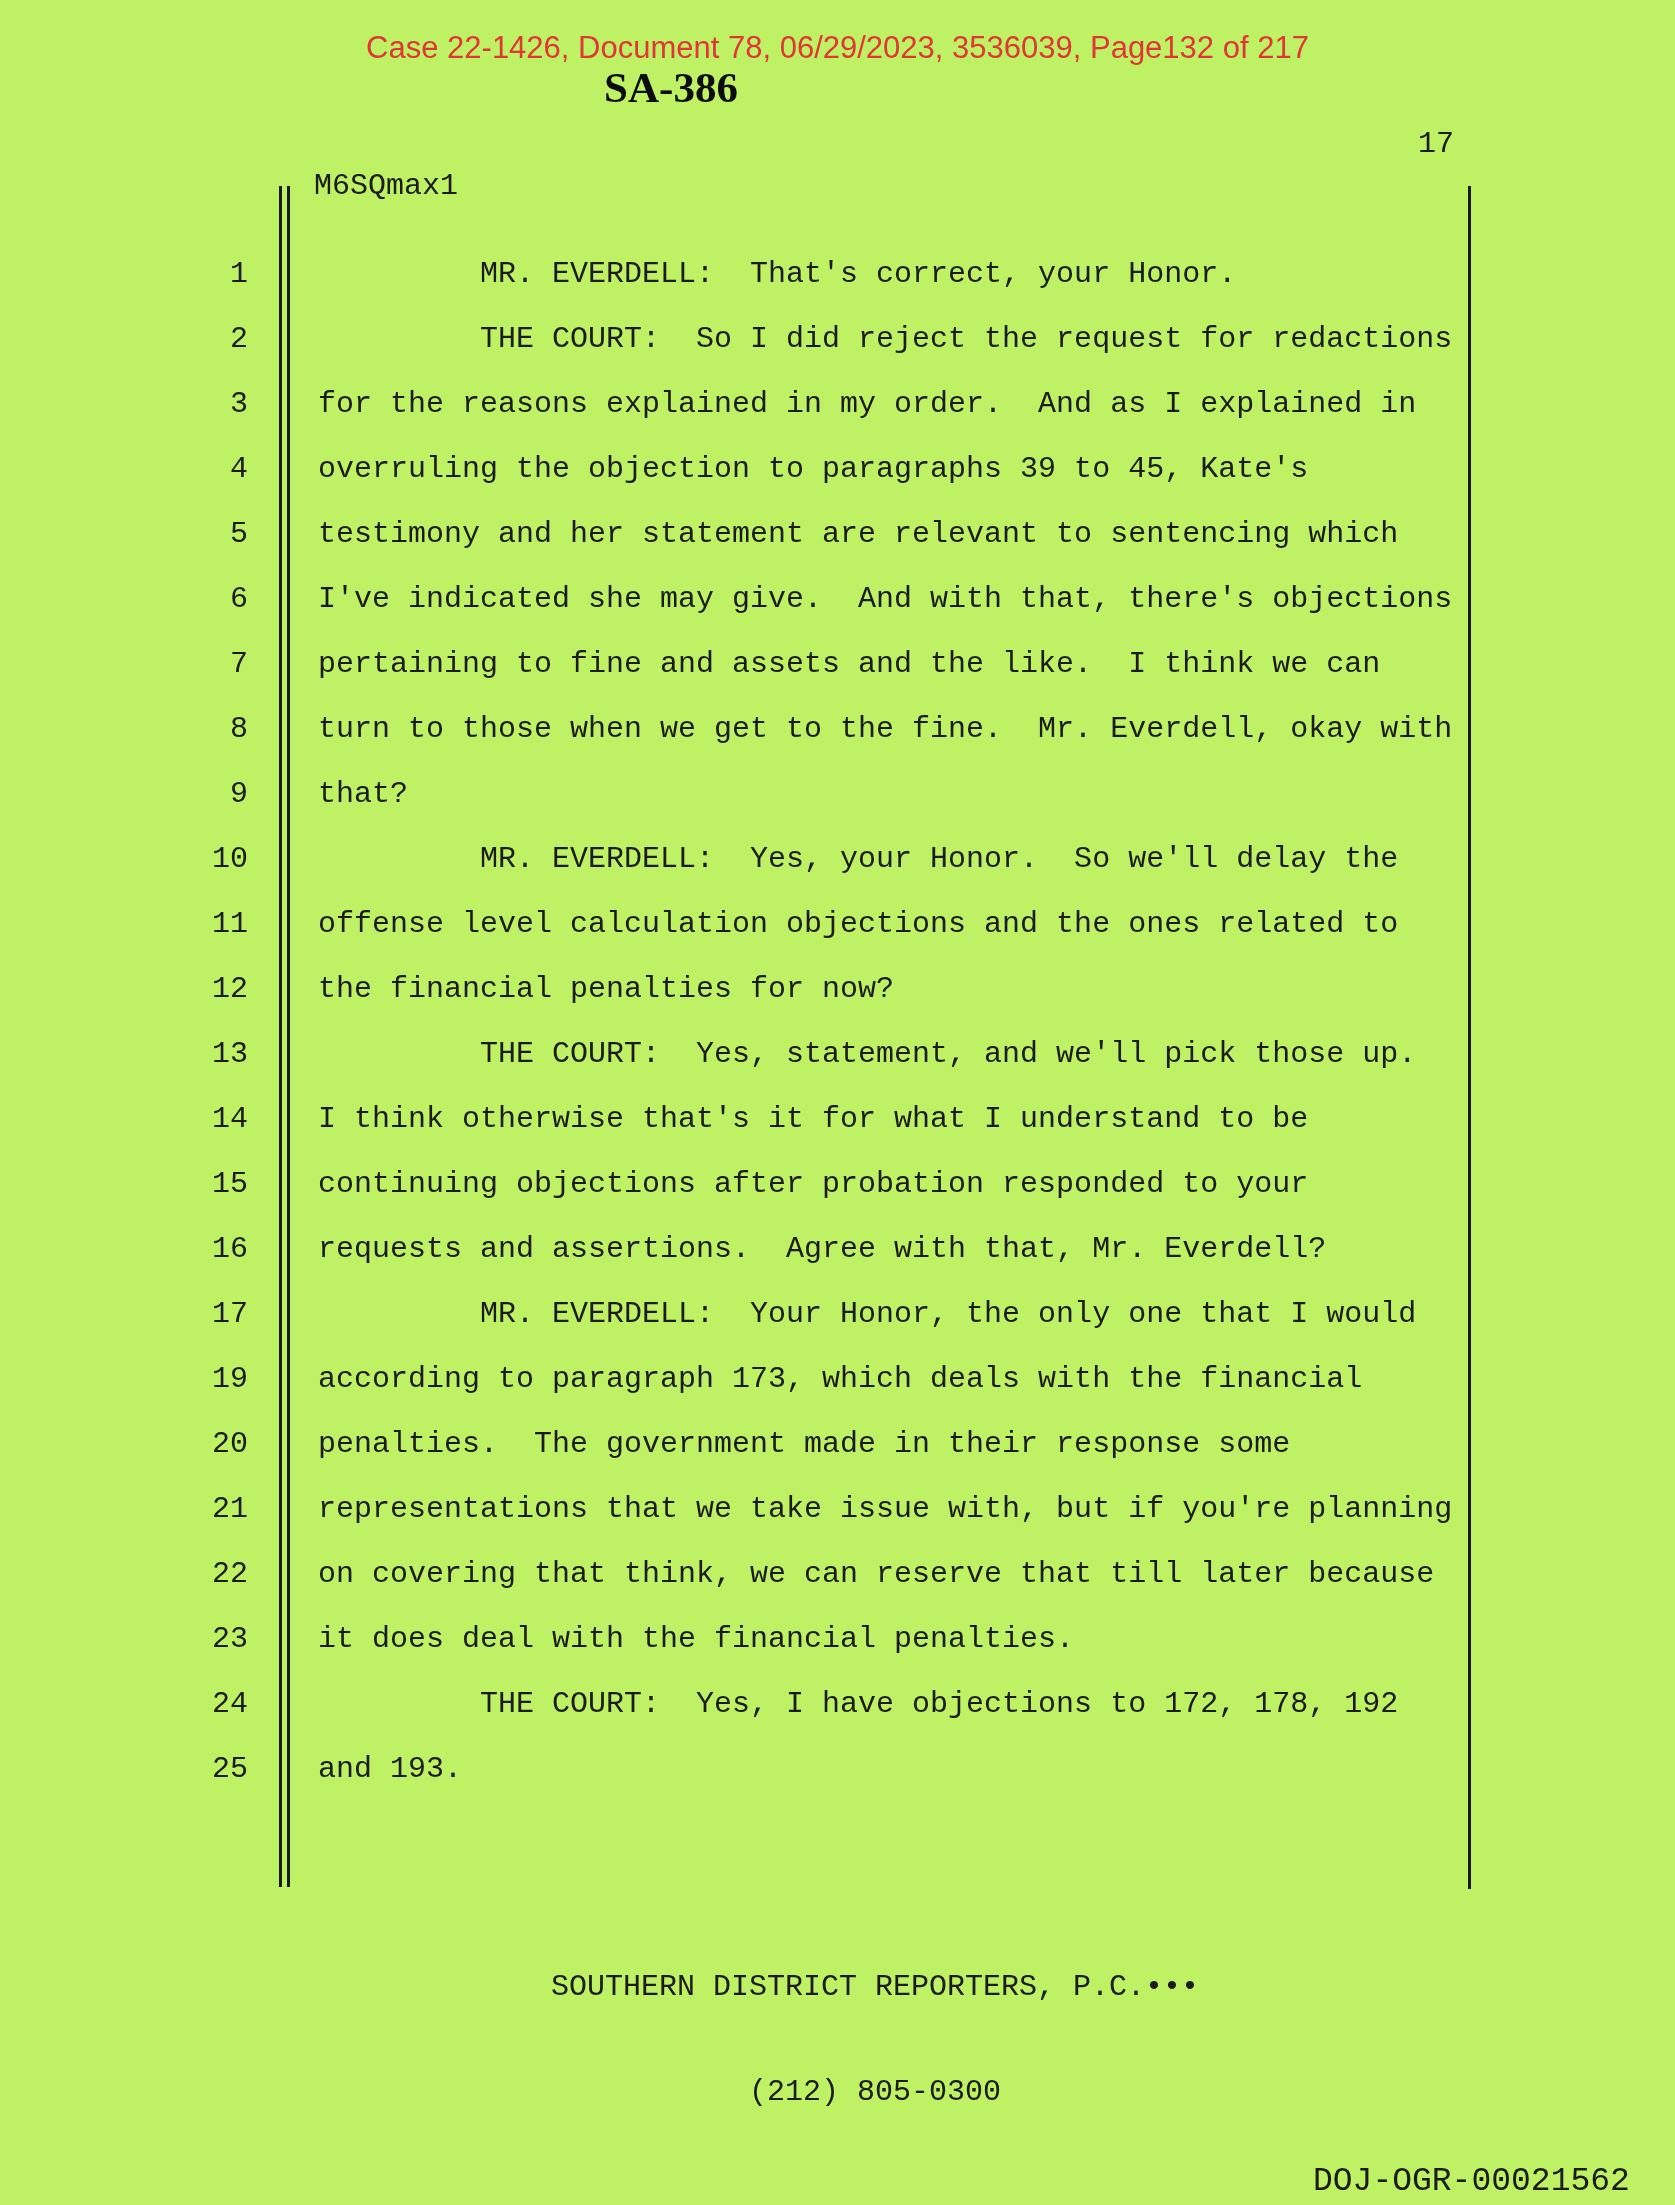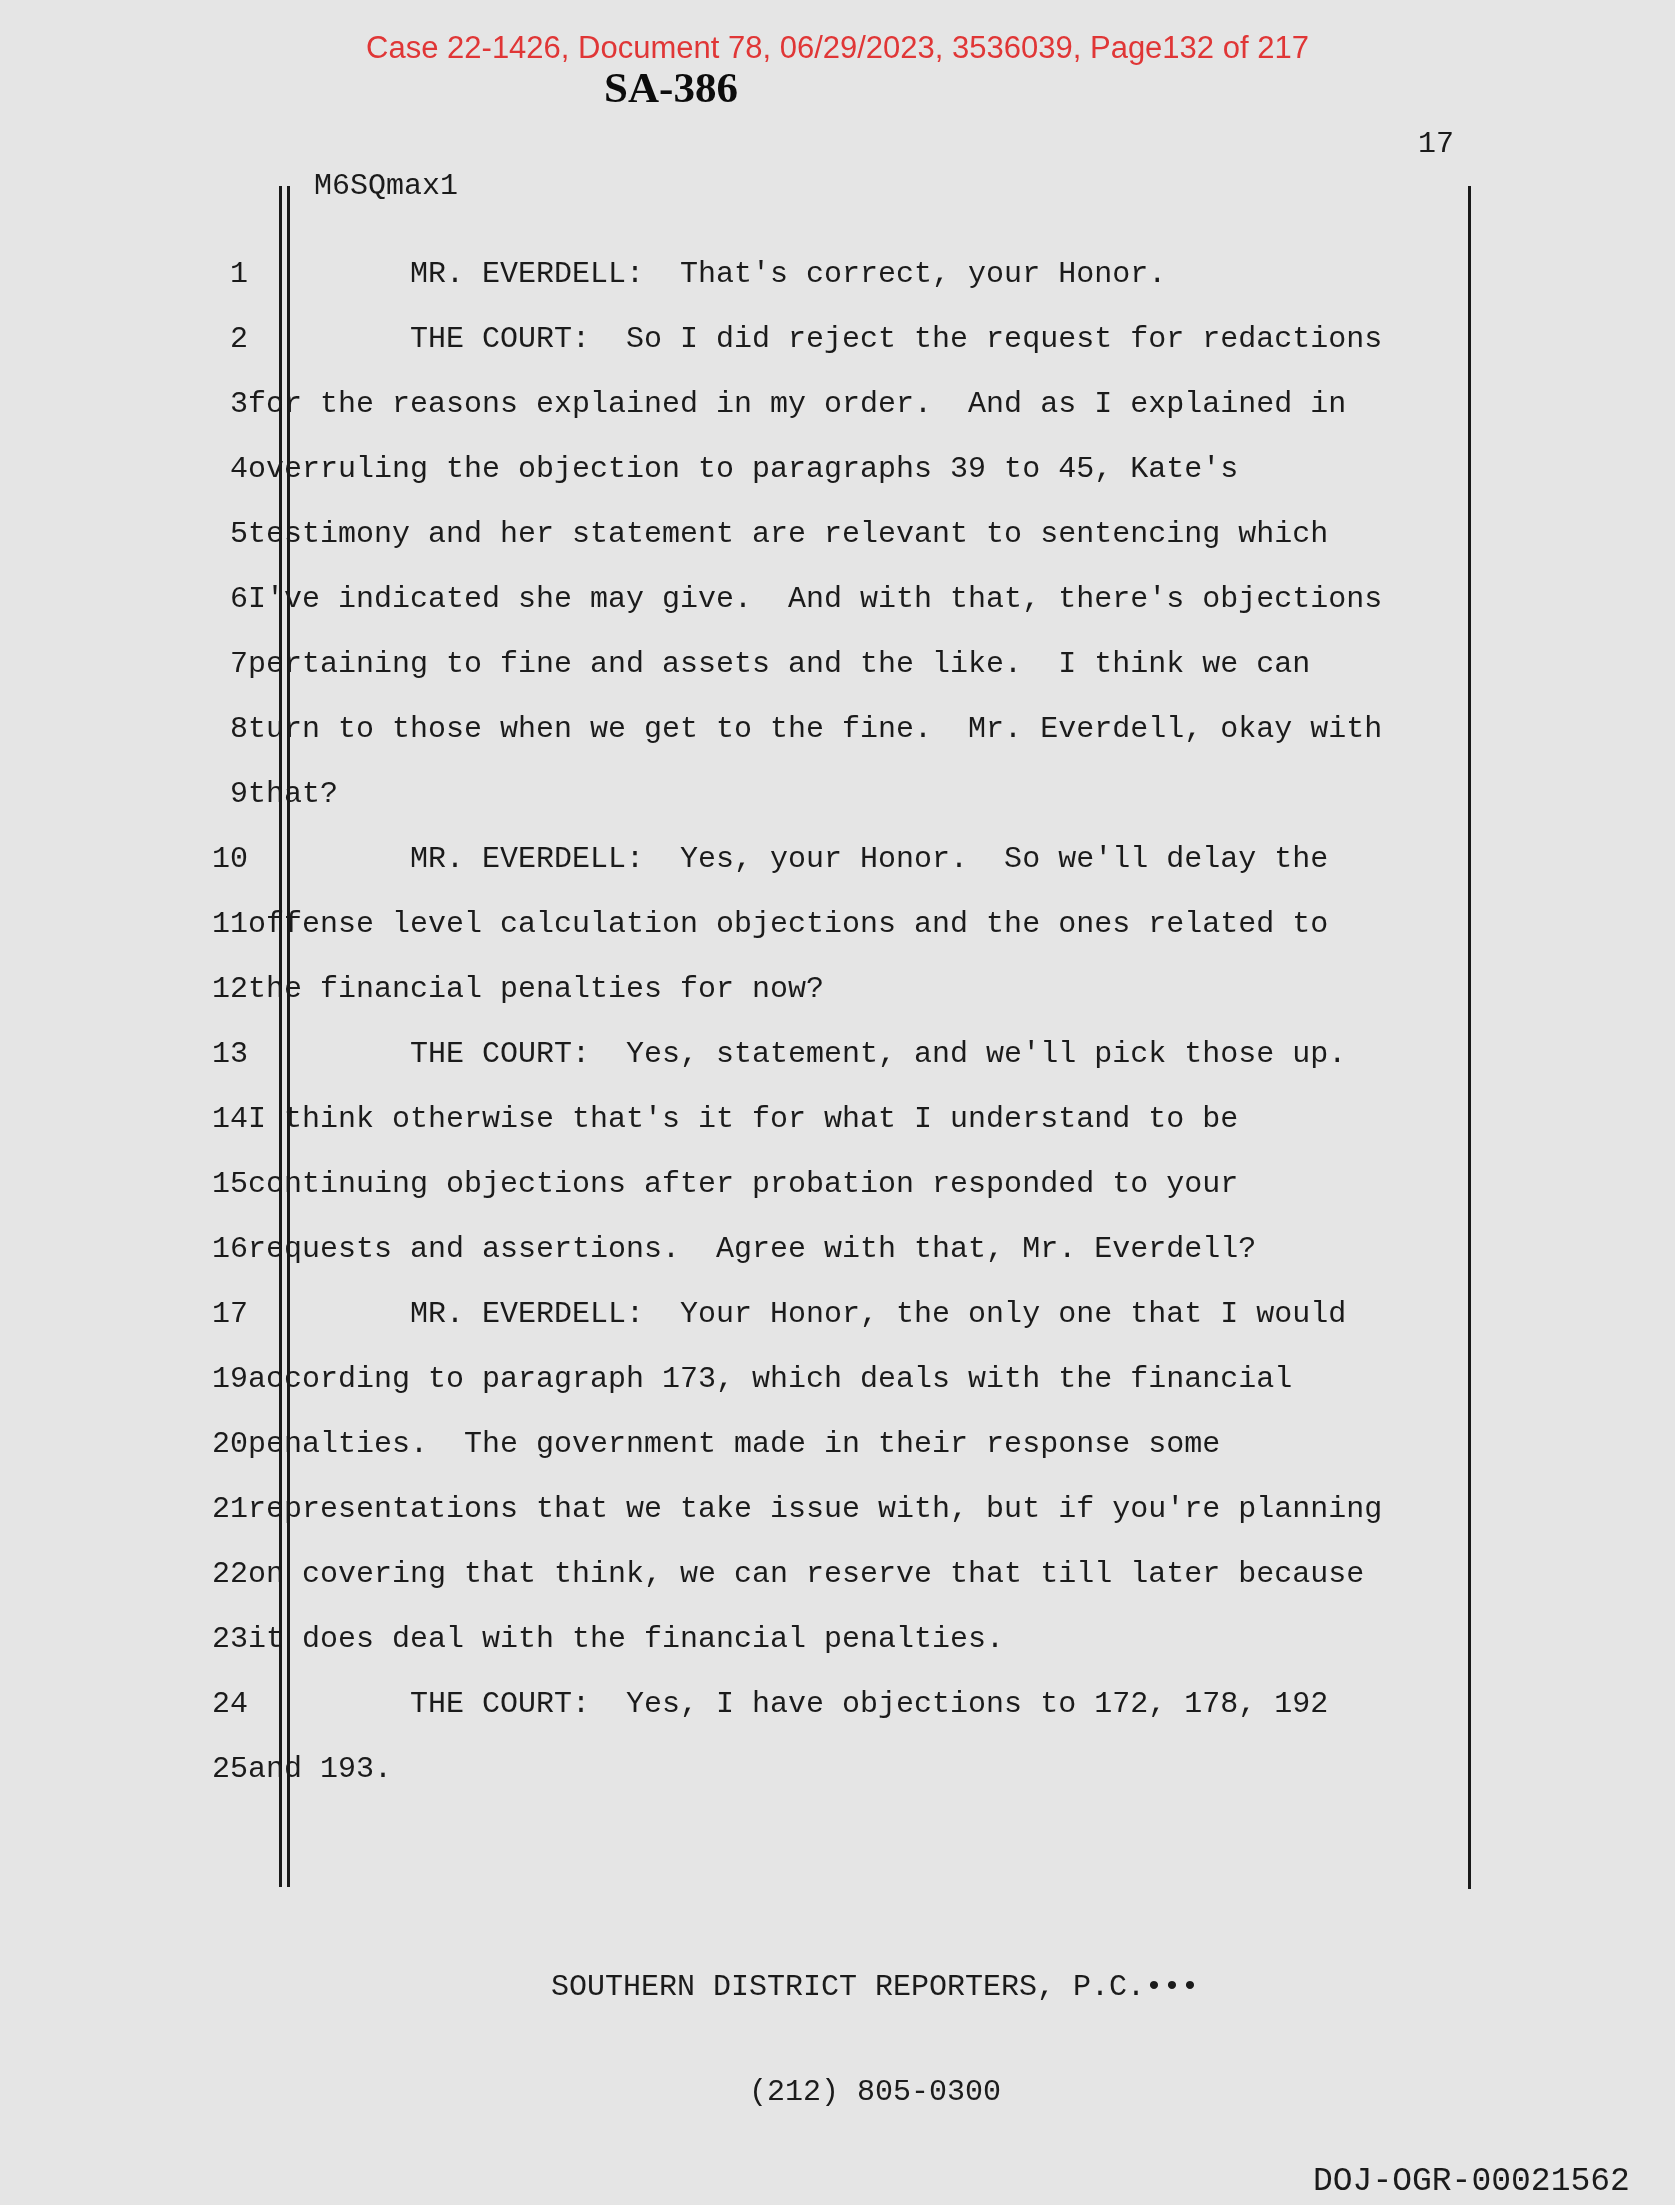--- a/index.html
+++ b/index.html
@@ -4,21 +4,21 @@
 <style>
   html, body {
     margin: 0;
     padding: 0;
     background: #888;
   }
   .page {
     position: relative;
     width: 1675px;
     height: 2205px;
-    background: #e5e5e5;
+    background: #bef264;
     overflow: hidden;
     font-family: "Liberation Mono", "DejaVu Sans Mono", monospace;
     color: #1b1b1b;
   }
   .stamp {
     position: absolute;
     top: 30px;
     left: 0;
     width: 1675px;
     text-align: center;
@@ -69,20 +69,21 @@
     height: 65px;
     line-height: 65px;
     font-size: 30px;
   }
   .line .num {
     width: 248px;
     text-align: right;
     flex: 0 0 auto;
   }
   .line .text {
+    margin-left: 70px;
     white-space: pre;
     flex: 0 0 auto;
   }
   .footer {
     position: absolute;
     top: 1900px;
     left: 279px;
     width: 1192px;
     text-align: center;
     font-size: 30px;

